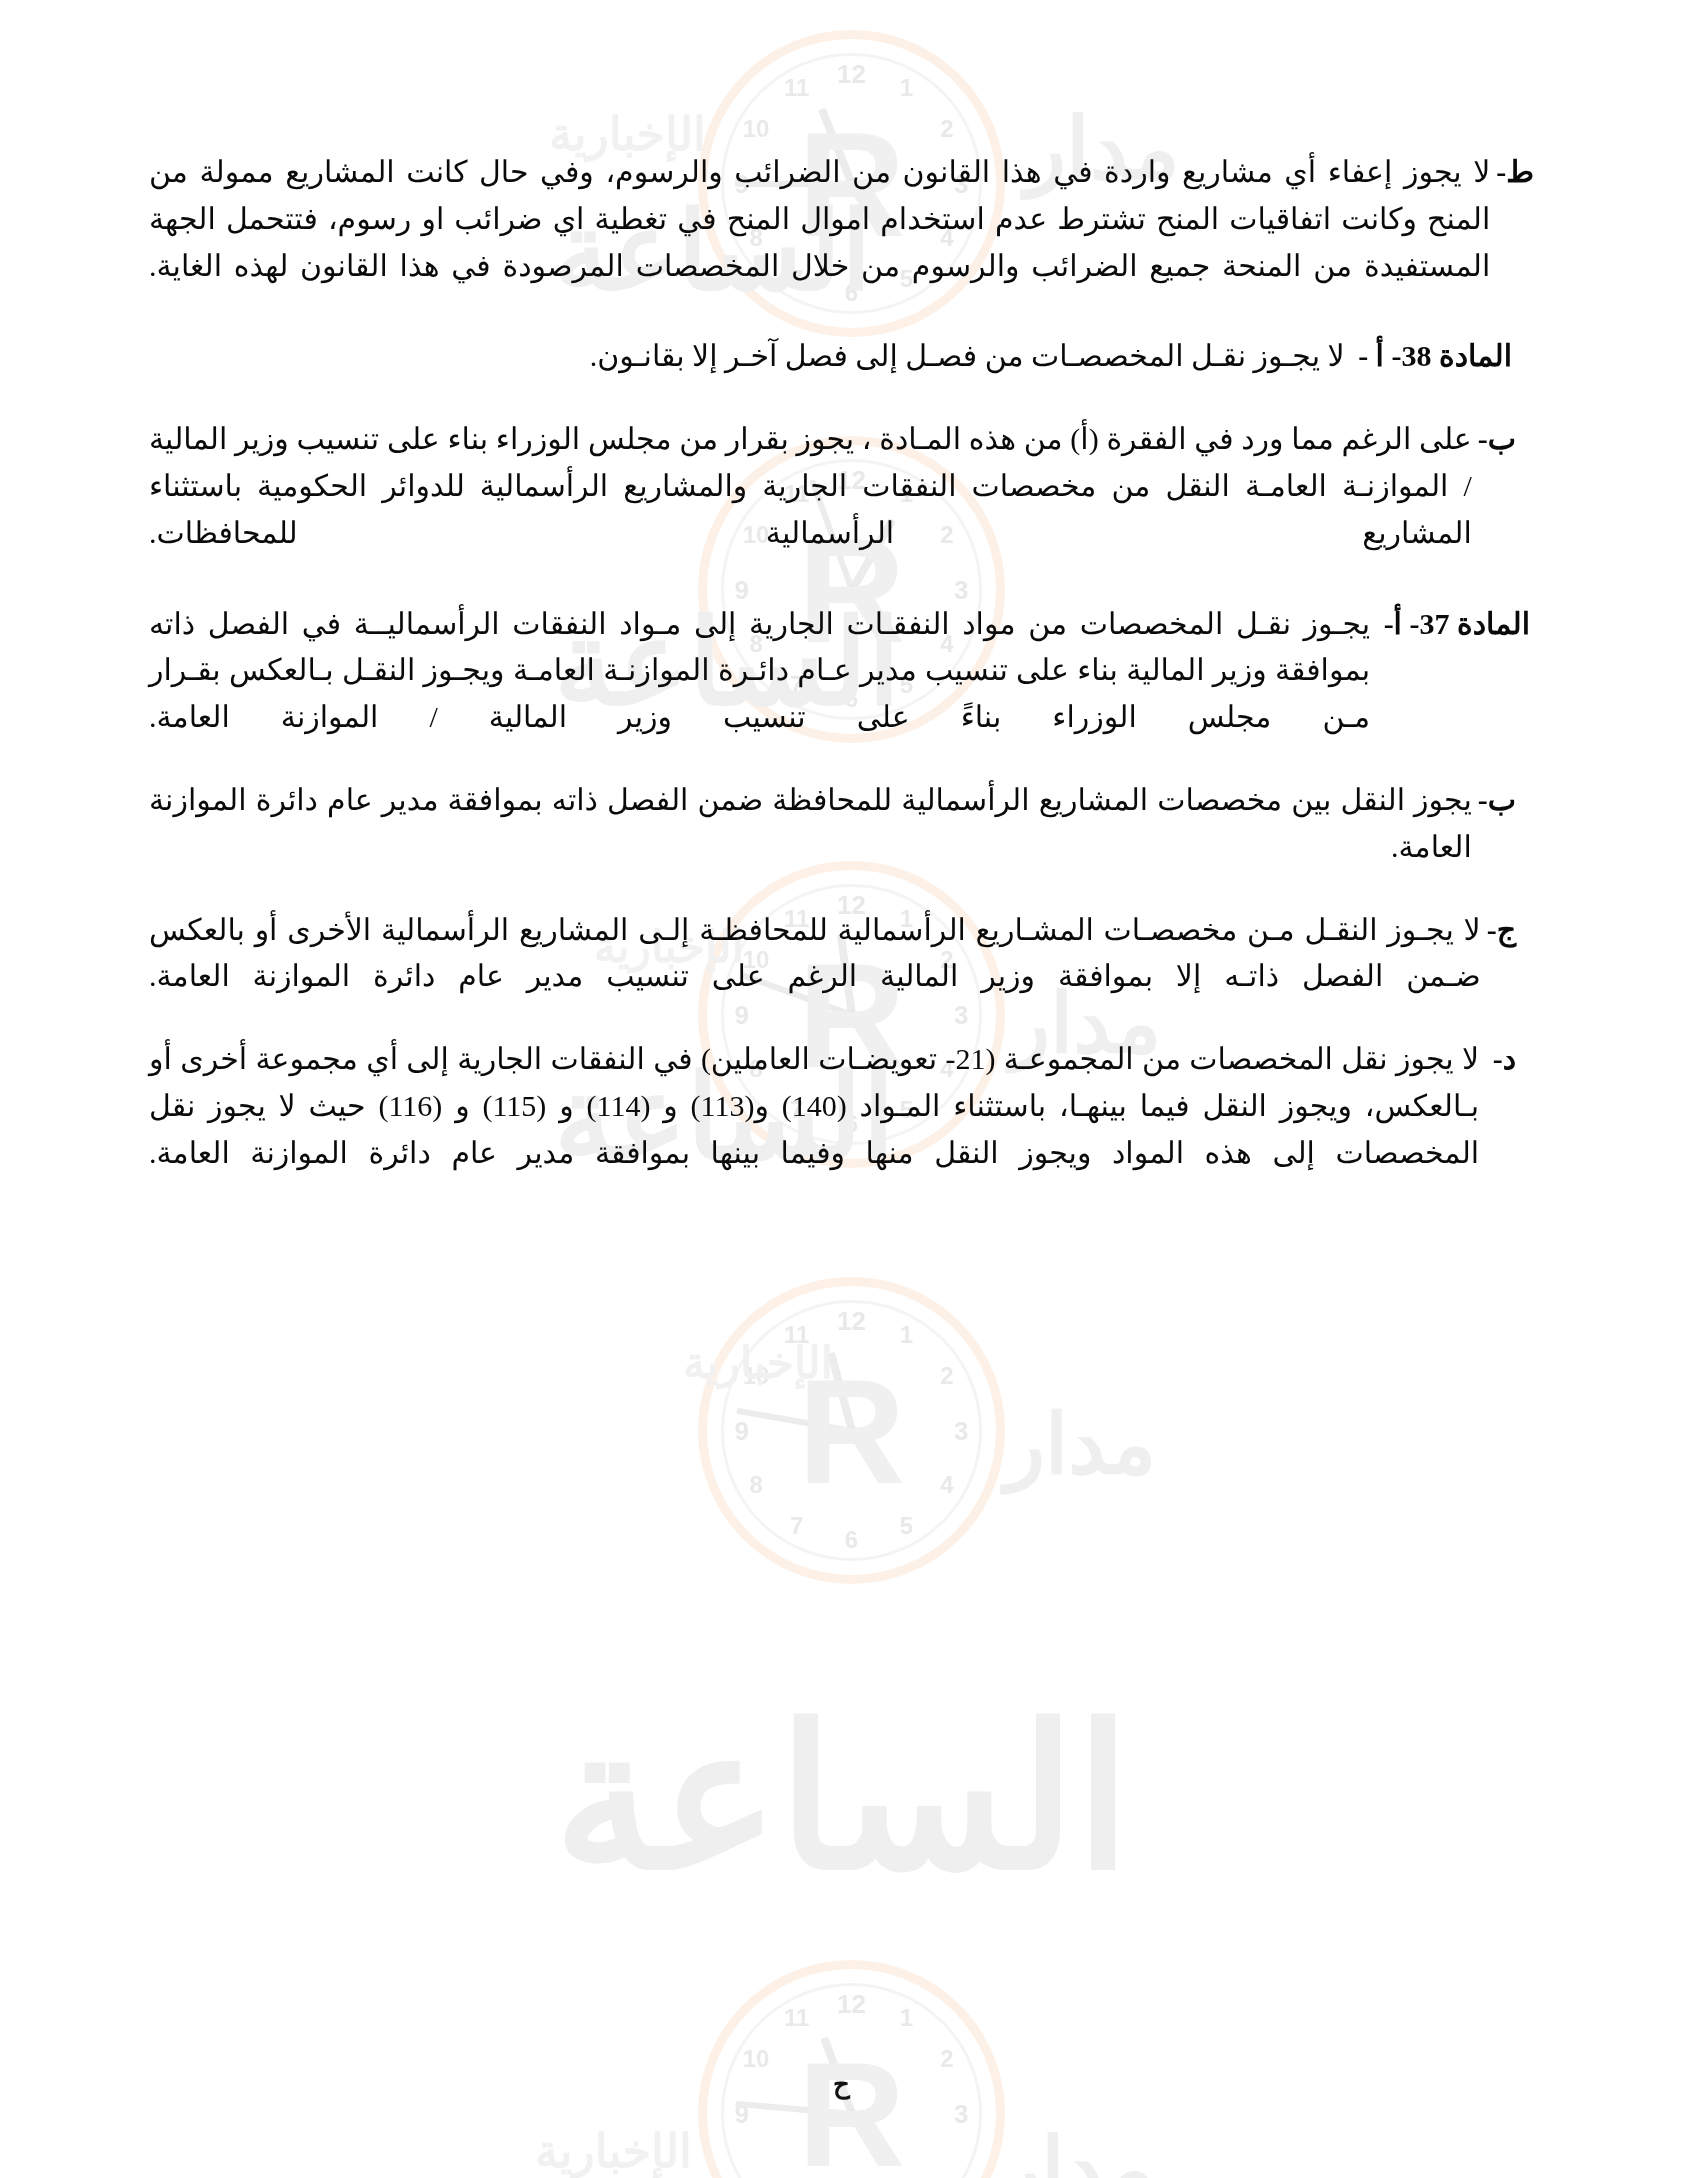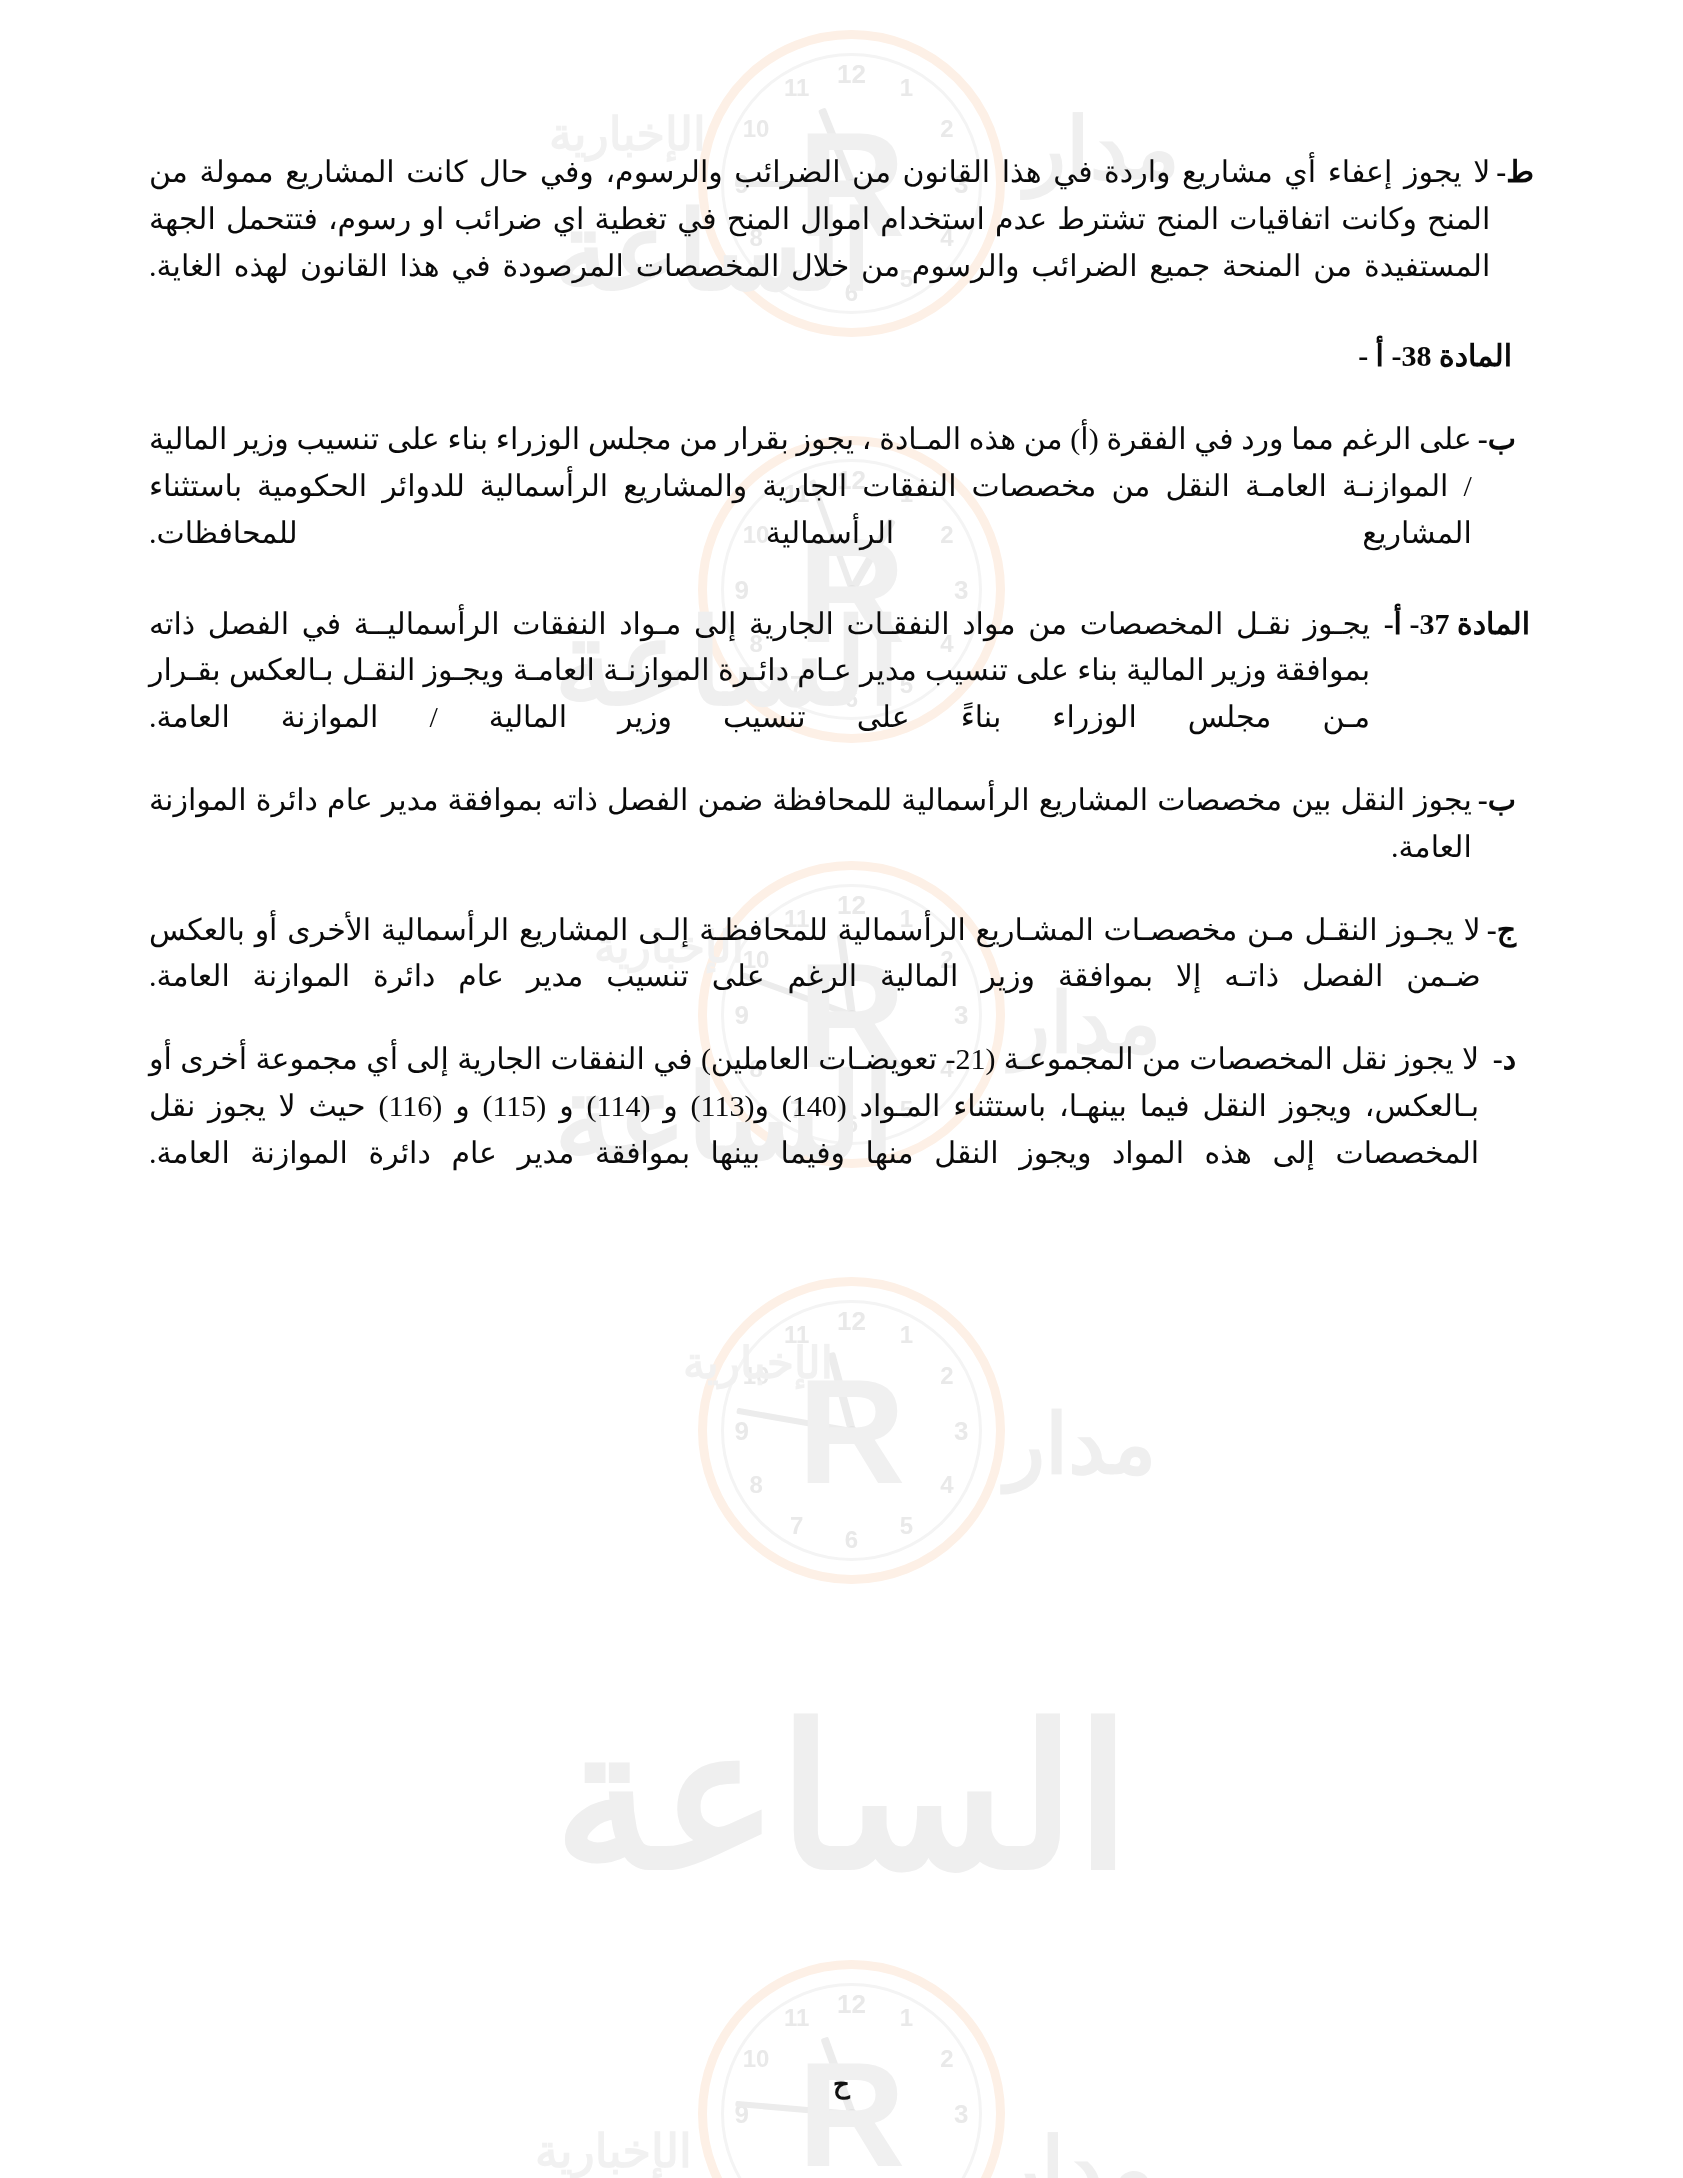--- a/index.html
+++ b/index.html
@@ -249,20 +249,21 @@
 
     <div class="labeled">
       <div class="lbl">ط-</div>
       <div class="body justify-all">لا يجوز إعفاء أي مشاريع واردة في هذا القانون من الضرائب والرسوم، وفي حال كانت المشاريع ممولة من المنح وكانت اتفاقيات المنح تشترط عدم استخدام اموال المنح في تغطية اي ضرائب او رسوم، فتتحمل الجهة المستفيدة من المنحة جميع الضرائب والرسوم من خلال المخصصات المرصودة في هذا القانون لهذه الغاية.</div>
     </div>
 
     <div class="spacer-md"></div>
 
     <div class="labeled" style="margin-right:22px;">
       <div class="lbl"><span>المادة 38-</span><span>&nbsp;</span><span>أ -</span><span>&nbsp;</span></div>
+      <div class="body">لا يجـوز نقـل المخصصـات من فصـل إلى فصل آخـر إلا بقانـون.</div>
     </div>
 
     <div class="spacer-sm"></div>
 
     <div class="labeled indent-1">
       <div class="lbl">ب-</div>
       <div class="body justify-all">على الرغم مما ورد في الفقرة (أ) من هذه المـادة ، يجوز بقرار من مجلس الوزراء بناء على تنسيب وزير المالية / الموازنـة العامـة النقل من مخصصات النفقات الجارية والمشاريع الرأسمالية للدوائر الحكومية باستثناء المشاريع الرأسمالية للمحافظات.</div>
     </div>
 
     <div class="spacer-md"></div>

